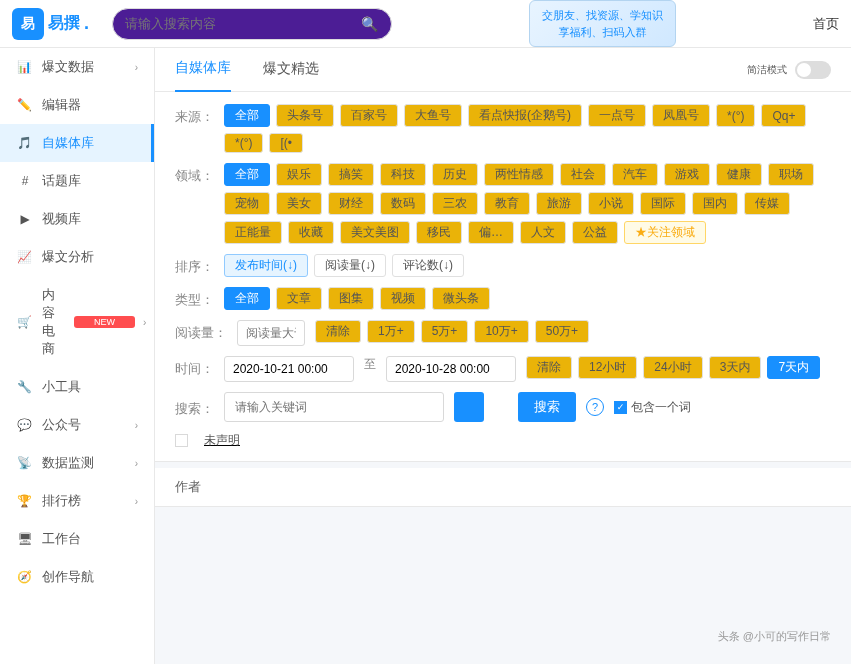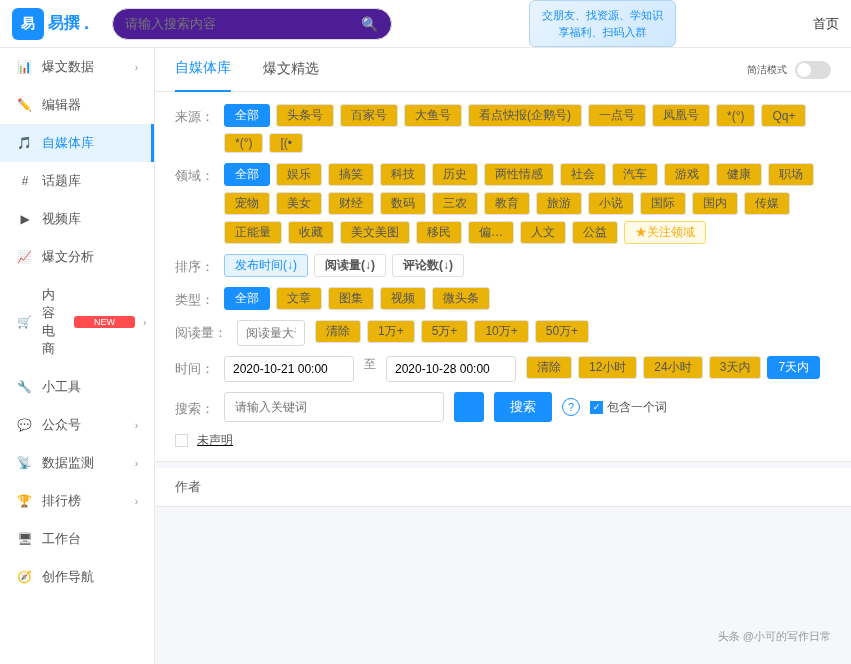--- a/index.html
+++ b/index.html
@@ -42,38 +42,38 @@
     
     .filter-panel { background: #fff; padding: 12px 20px; margin-bottom: 0; border-bottom: 1px solid #e8e8e8; }
     .filter-row { display: flex; align-items: flex-start; gap: 10px; margin-bottom: 10px; flex-wrap: wrap; }
     .filter-label { color: #888; font-size: 13px; min-width: 36px; padding-top: 4px; flex-shrink: 0; }
     .filter-options { display: flex; flex-wrap: wrap; gap: 6px; flex: 1; }
     .filter-btn { padding: 2px 10px; border: 1px solid #e0e0e0; border-radius: 3px; cursor: pointer; font-size: 12px; color: #555; background: #eab308; transition: all 0.2s; white-space: nowrap; }
     .filter-btn.primary-active { background: #1890ff; color: #fff; border-color: #1890ff; }
     .filter-btn.time-active { background: #1890ff; color: #fff; border-color: #1890ff; }
     .filter-btn.highlight { color: #faad14; border-color: #ffd666; background: #fffbe6; }
     .sort-btn { padding: 2px 10px; border: 1px solid #91caff; border-radius: 3px; cursor: pointer; font-size: 12px; color: #1890ff; background: #e6f4ff; }
-    .sort-btn-normal { padding: 2px 10px; border: 1px solid #e0e0e0; border-radius: 3px; cursor: pointer; font-size: 12px; color: #555; background: #fff; font-weight: bold; }
+    .sort-btn-normal { padding: 2px 10px; border: 1px solid #e0e0e0; border-radius: 3px; cursor: pointer; font-size: 12px; color: #555; background: #fff; }
 
     
     .read-input { border: 1px solid #d9d9d9; border-radius: 3px; height: 26px; padding: 5px 8px; font-size: 12px; color: #999; width: 68px; outline: none; }
 
     
     .time-input { border: 1px solid #d9d9d9; border-radius: 3px; height: 26px; padding: 0 8px; font-size: 12px; width: 130px; outline: none; }
     .time-sep { color: #888; font-size: 12px; }
 
     
     .search-keyword-input { border: 1px solid #d9d9d9; border-radius: 3px; height: 30px; padding: 0 10px; font-size: 12px; width: 220px; outline: none; color: #999; }
     .blue-square { width: 30px; height: 30px; background: #1890ff; border-radius: 3px; cursor: pointer; }
-    .search-btn { background: #1890ff; color: #fff; border: none; border-radius: 3px; height: 30px; padding: 0 16px; font-size: 13px; cursor: pointer; }
+    .search-btn { background: #1890ff; color: #fff; border: none; border-radius: 3px; height: 30px; padding: 0 16px; font-size: 13px; cursor: pointer; margin-left: 24px; }
     .help-icon { width: 18px; height: 18px; border: 1px solid #1890ff; border-radius: 50%; color: #1890ff; font-size: 11px; display: flex; align-items: center; justify-content: center; cursor: pointer; }
     .checkbox-area { display: flex; align-items: center; gap: 4px; font-size: 12px; color: #555; }
     .cb { width: 13px; height: 13px; border: 1px solid #1890ff; background: #1890ff; display: flex; align-items: center; justify-content: center; cursor: pointer; }
     .cb-check { color: #fff; font-size: 9px; }
-    .declare-row { display: flex; align-items: center; gap: 9px; margin-top: 6px; text-decoration: underline; }
+    .declare-row { display: flex; align-items: center; gap: 16px; margin-top: 6px; text-decoration: underline; }
     .declare-cb { width: 13px; height: 13px; border: 1px solid #d9d9d9; background: #fff; cursor: pointer; }
 
     
     .results-table { background: #fff; margin-top: 6px; }
     .table-header { display: grid; grid-template-columns: 2fr 1fr 1fr; border-bottom: 1px solid #e8e8e8; padding: 10px 20px; font-size: 13px; color: #666; }
 
     
     .watermark { position: fixed; bottom: 20px; right: 20px; font-size: 11px; color: #999; z-index: 100; }
   </style>
 </head>

